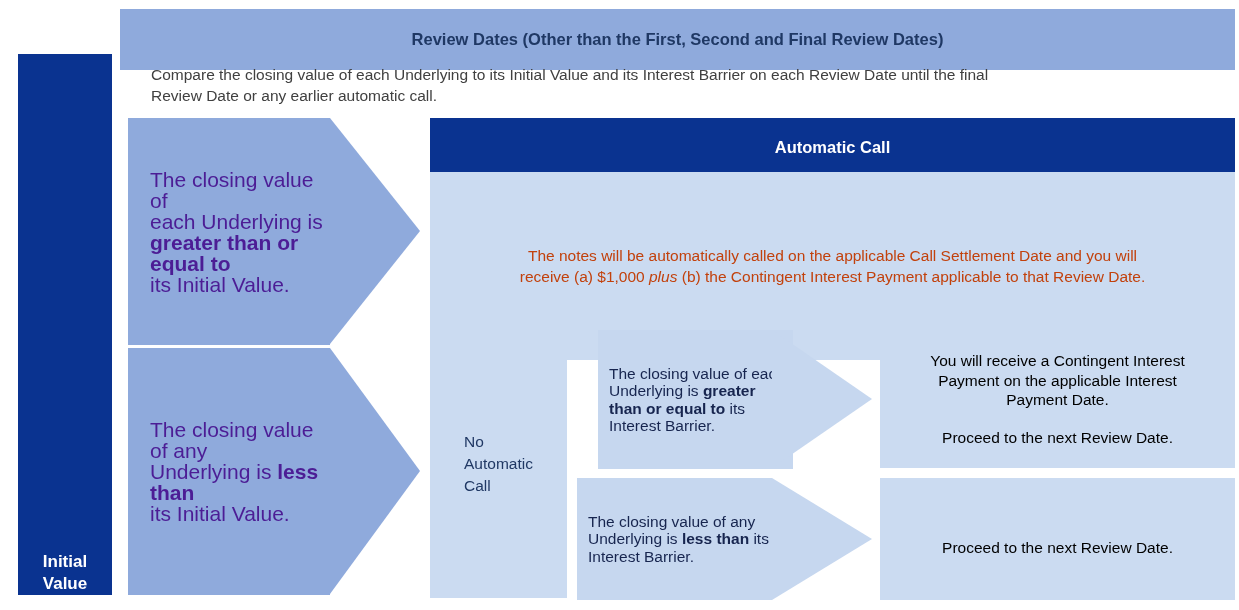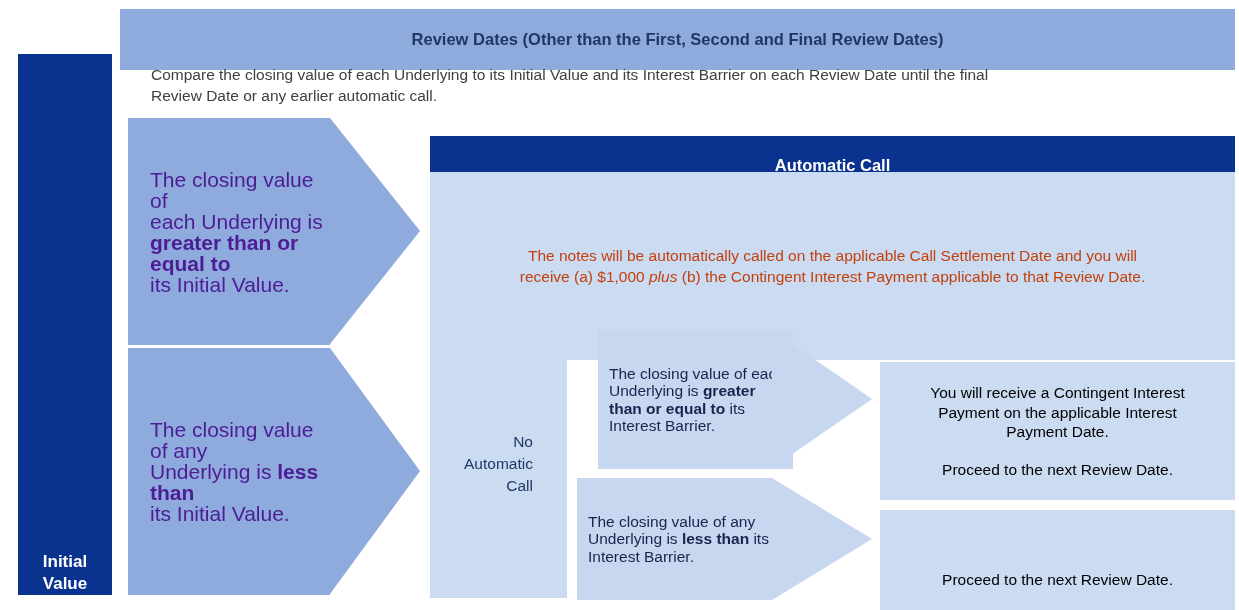--- a/index.html
+++ b/index.html
@@ -37,47 +37,47 @@
   .arr-tip{width:0;height:0;}
   .arr1-body{left:128px;top:118px;width:202px;height:227px;}
   .arr1-tip{left:330px;top:118px;border-top:113.5px solid transparent;
     border-bottom:113.5px solid transparent;border-left:90px solid var(--medium-blue);}
   .arr2-body{left:128px;top:348px;width:202px;height:247px;}
   .arr2-tip{left:330px;top:348px;border-top:123.5px solid transparent;
     border-bottom:123.5px solid transparent;border-left:90px solid var(--medium-blue);}
   .arr-body .txt{font-size:21px;line-height:21px;padding-left:22px;color:#4c1d95;}
 
   
-  .ac-header{left:430px;top:136px;width:805px;height:58px;background:var(--navy);
+  .ac-header{left:430px;top:118px;width:805px;height:58px;background:var(--navy);
     display:flex;align-items:center;justify-content:center;}
   .ac-header .lbl{color:#fff;font-weight:bold;font-size:16.5px;}
   .ac-body{left:430px;top:172px;width:805px;height:188px;background:var(--light-blue);
     display:flex;flex-direction:column;align-items:center;justify-content:center;
     text-align:center;color:#c2410c;font-size:15.5px;line-height:21px;}
   .ac-body .para2{margin-top:22px;}
 
   
   .nac-box{left:430px;top:329px;width:137px;height:269px;background:var(--light-blue);
-    display:flex;align-items:center;justify-content:center;text-align:right;
+    display:flex;align-items:center;justify-content:center;text-align:left;
     color:#203864;font-size:15.5px;line-height:22px;}
 
   
   .sarr-body{background:var(--arrow-light-blue);display:flex;align-items:center;}
   .sarr1-body{left:598px;top:330px;width:195px;height:139px;}
   .sarr1-tip{left:772px;top:330px;border-top:69.5px solid transparent;
     border-bottom:69.5px solid transparent;border-left:100px solid var(--arrow-light-blue);}
   .sarr2-body{left:577px;top:478px;width:195px;height:122px;}
   .sarr2-tip{left:772px;top:478px;border-top:61px solid transparent;
     border-bottom:61px solid transparent;border-left:100px solid var(--arrow-light-blue);}
   .sarr-body .txt{font-size:15.5px;line-height:17.5px;padding-left:11px;color:#17254f;}
 
   
   .out-box{background:var(--light-blue);display:flex;flex-direction:column;
     align-items:center;justify-content:center;text-align:center;color:#000;
-    font-size:15.5px;line-height:19.5px;margin-top:32px;}
+    font-size:15.5px;line-height:19.5px;}
   .out1{left:880px;top:330px;width:355px;height:138px;}
   .out2{left:880px;top:478px;width:355px;height:122px;}
   .out-box .proceed{margin-top:18px;}
 </style>
 </head>
 <body>
 
 <div class="stage">
 
   <div class="abs title-bar">

